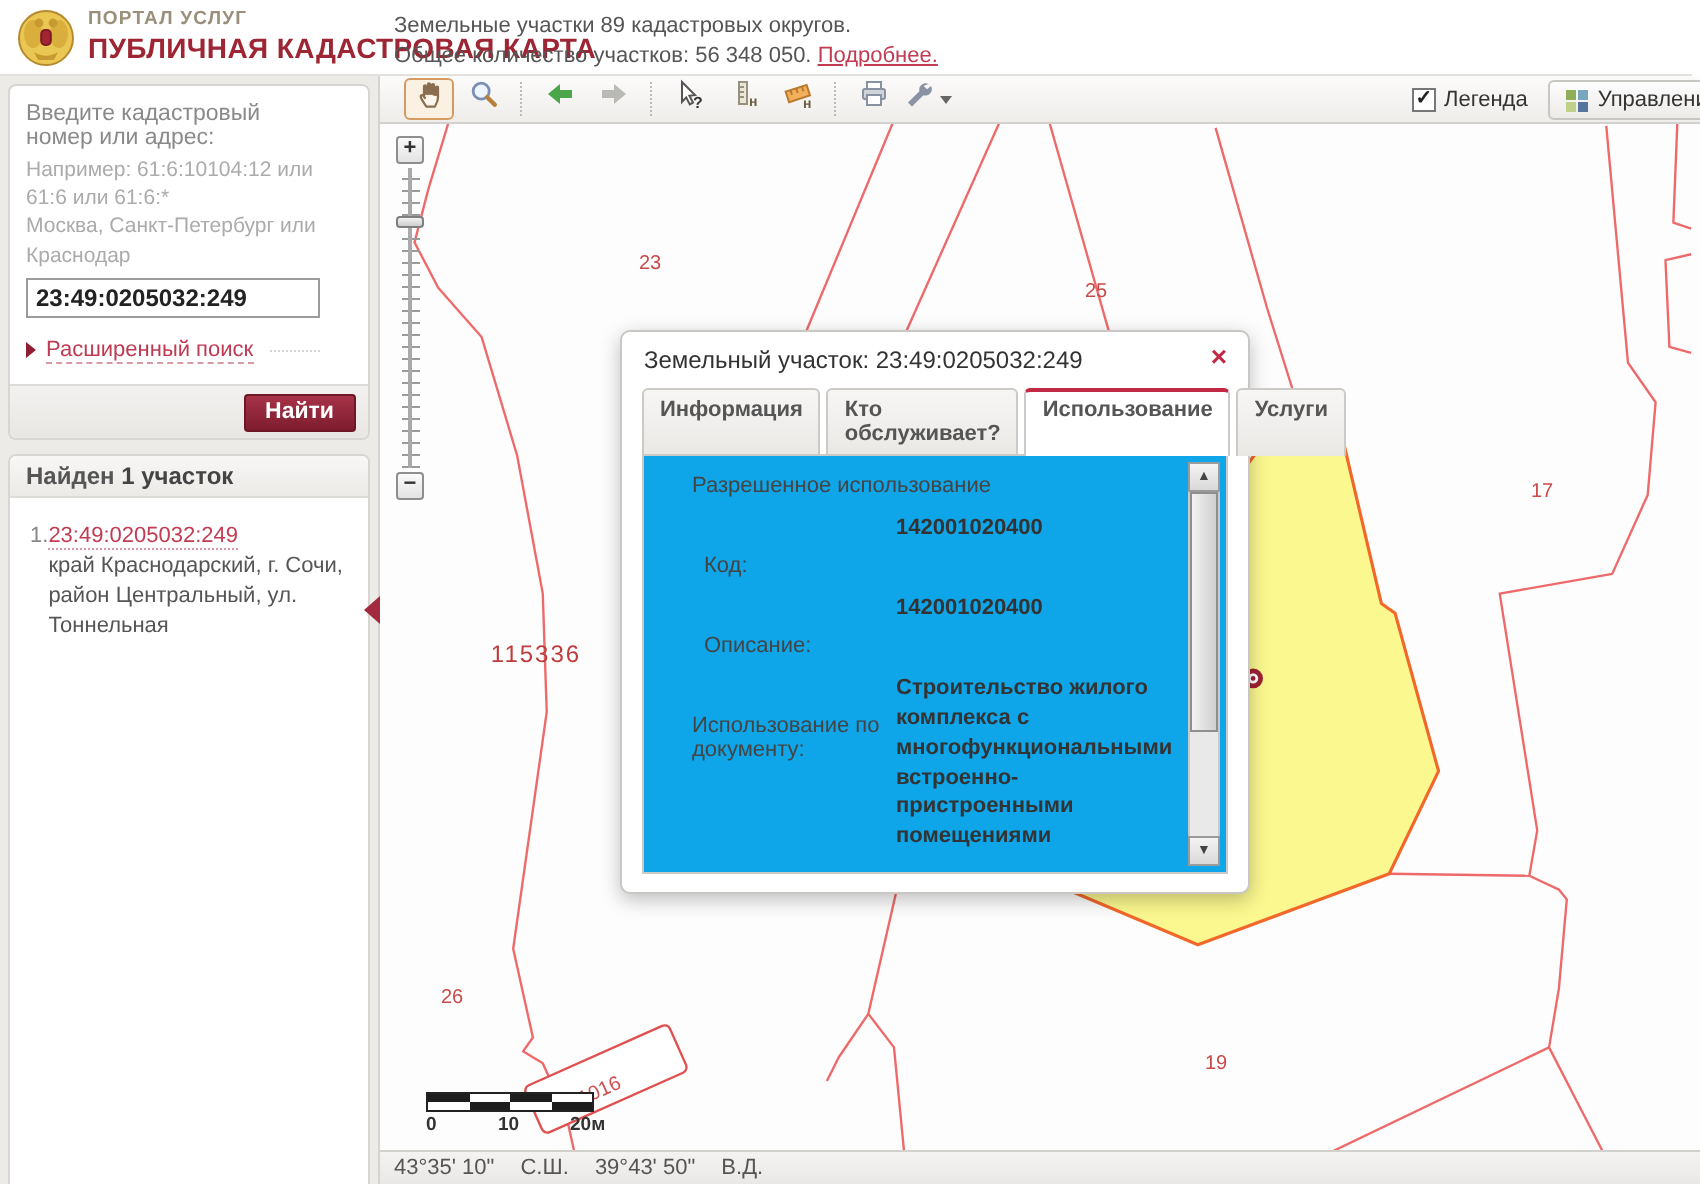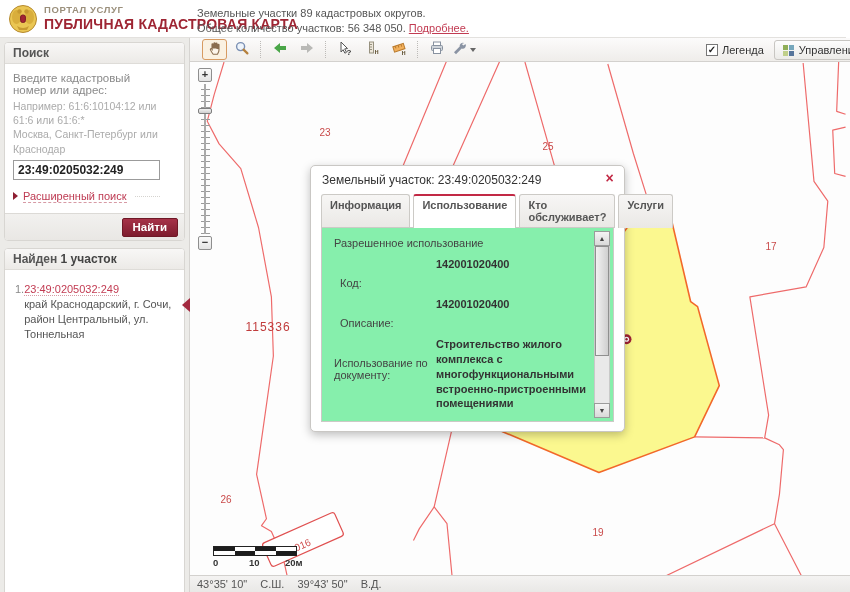--- a/index.html
+++ b/index.html
@@ -83,21 +83,21 @@
   #statusbar { position:absolute; left:0; bottom:0; width:660px; height:17px; background:linear-gradient(#F4F3F2,#E9E8E6); border-top:1px solid #D3D1CE; font-size:11px; color:#555; line-height:16px; padding-left:7px; }
   #statusbar span { margin-right:10px; }
 
   
   #popup { position:absolute; left:120px; top:103px; width:315px; z-index:5; background:#fff; border:1px solid #C9C7C4; border-radius:5px; box-shadow:0 3px 10px rgba(0,0,0,.25); padding-bottom:9px; }
   .pp-head { padding:7px 26px 4px 11px; font-size:12px; font-weight:normal; color:#333; }
   .pp-close { position:absolute; right:7px; top:5px; width:15px; height:15px; color:#C22945; font-size:14px; line-height:14px; font-weight:bold; text-align:center; cursor:pointer; }
   .pp-tabs { display:flex; gap:3px; padding:2px 10px 0 10px; position:relative; top:1px; }
   .pp-tab { padding:4px 8px 5px 8px; font-size:11px; font-weight:bold; color:#555; background:linear-gradient(#F7F6F5,#EAE8E5); border:1px solid #CCCAC6; border-bottom:none; border-radius:3px 3px 0 0; cursor:pointer; }
   .pp-tab.active { background:#fff; border-top:2px solid #C22945; padding-top:3px; position:relative; z-index:2; }
-  .pp-content { margin:0 10px; border:1px solid #CCCAC6; background:#86efac; position:relative; padding:9px 26px 10px 12px; min-height:92px; }
+  .pp-content { margin:0 10px; border:1px solid #CCCAC6; background:#0ea5e9; position:relative; padding:9px 26px 10px 24px; min-height:92px; }
   .pp-section { font-size:11px; color:#444; margin-bottom:8px; }
   .pp-grid { display:grid; grid-template-columns:102px 1fr; row-gap:8px; font-size:11px; }
   .pp-grid .lab { color:#444; padding-left:6px;margin-top:20px; }
   .pp-grid .lab.noind { padding-left:0; }
   .pp-grid .val { font-weight:bold; color:#333; line-height:1.35; }
   .pp-scroll { position:absolute; right:3px; top:3px; bottom:3px; width:16px; }
   .sc-btn { width:16px; height:15px; background:linear-gradient(#F4F4F4,#D9D9D9); border:1px solid #9B9B9B; font-size:7px; text-align:center; line-height:13px; color:#444; cursor:pointer; }
   .sc-track { position:absolute; top:15px; bottom:15px; left:0; width:16px; background:#E9E9E9; border-left:1px solid #C9C9C9; border-right:1px solid #C9C9C9; }
   .sc-thumb { position:absolute; left:0; top:0; width:14px; height:70%; background:linear-gradient(90deg,#F2F2F2,#CFCFCF); border:1px solid #8F8F8F; cursor:grab; }
 </style>
@@ -124,21 +124,20 @@
     <div>Земельные участки 89 кадастровых округов.</div>
     <div>
       <span>Общее количество участков: 56 348 050.</span>
       <a>Подробнее.</a>
     </div>
   </div>
 </div>
 
 <div id="sidebar">
   <div class="panel">
-    <div class="panel-h">Поиск</div>
     <div class="search-body">
       <div class="fld-label">Введите кадастровый номер или адрес:</div>
       <div class="hint">Например: 61:6:10104:12 или 61:6 или 61:6:*</div>
       <div class="hint">Москва, Санкт-Петербург или Краснодар</div>
       <input class="search-input" type="text" value="23:49:0205032:249" style="">
       <div class="adv-row">
         <span class="adv-arrow"></span>
         <span class="adv-link">Расширенный поиск</span>
         <span class="adv-rule"></span>
       </div>
@@ -283,21 +282,21 @@
 
     <span class="mlabel" style="left:135px;top:70px">23</span>
     <span class="mlabel" style="left:358px;top:84px">25</span>
     <span class="mlabel" style="left:581px;top:184px">17</span>
     <span class="mlabel ml-md" style="left:78px;top:265px">115336</span>
     <span class="mlabel ml-big-dark" style="left:165px;top:264px">23:49</span>
     <span class="mlabel" style="left:316px;top:252px;font-size:9px">8</span>
     <span class="mlabel ml-olive-sm" style="left:329px;top:276px">249</span>
     <span class="mlabel ml-olive-big" style="left:350px;top:265px">23</span>
     <span class="mlabel" style="left:36px;top:437px">26</span>
-    <span class="mlabel" style="left:408px;top:470px">19</span>
+    <span class="mlabel" style="left:418px;top:470px">19</span>
     <span class="mlabel ml-rot" style="left:110px;top:484px">1016</span>
 
     <div id="zoom-slider">
       <div class="zbtn">+</div>
       <div class="ztrack">
         <div class="zhandle"></div>
       </div>
       <div class="zbtn">−</div>
     </div>
 
@@ -321,22 +320,22 @@
         <span style="left:36px">10</span>
         <span style="left:72px">20м</span>
       </div>
     </div>
 
     <div id="popup">
       <div class="pp-head">Земельный участок: 23:49:0205032:249</div>
       <div class="pp-close">×</div>
       <div class="pp-tabs">
         <span class="pp-tab">Информация</span>
+        <span class="pp-tab">Кто обслуживает?</span>
         <span class="pp-tab active">Использование</span>
-        <span class="pp-tab">Кто обслуживает?</span>
         <span class="pp-tab">Услуги</span>
       </div>
       <div class="pp-content">
         <div class="pp-section">Разрешенное использование</div>
         <div class="pp-grid">
           <div class="lab">Код:</div>
           <div class="val">142001020400</div>
           <div class="lab">Описание:</div>
           <div class="val">142001020400</div>
           <div class="lab noind">Использование по документу:</div>

